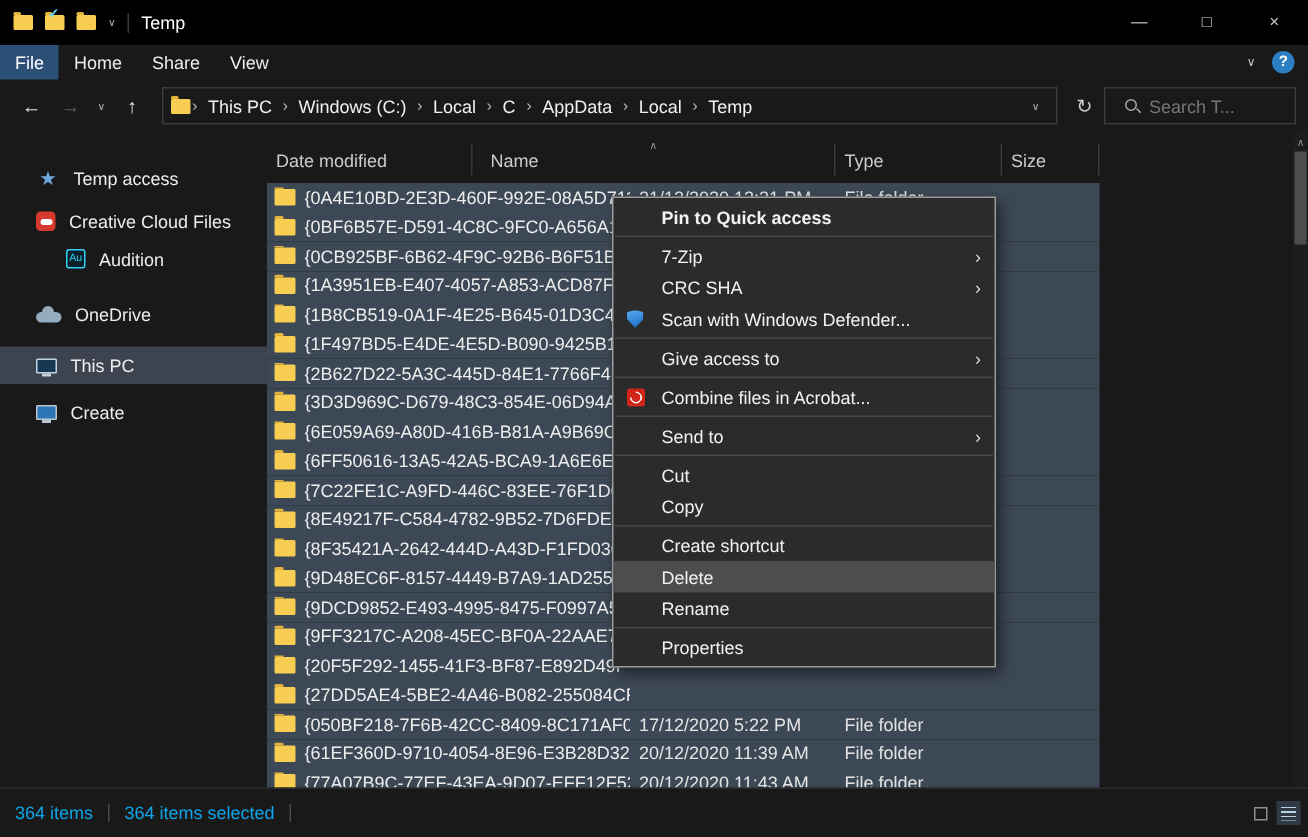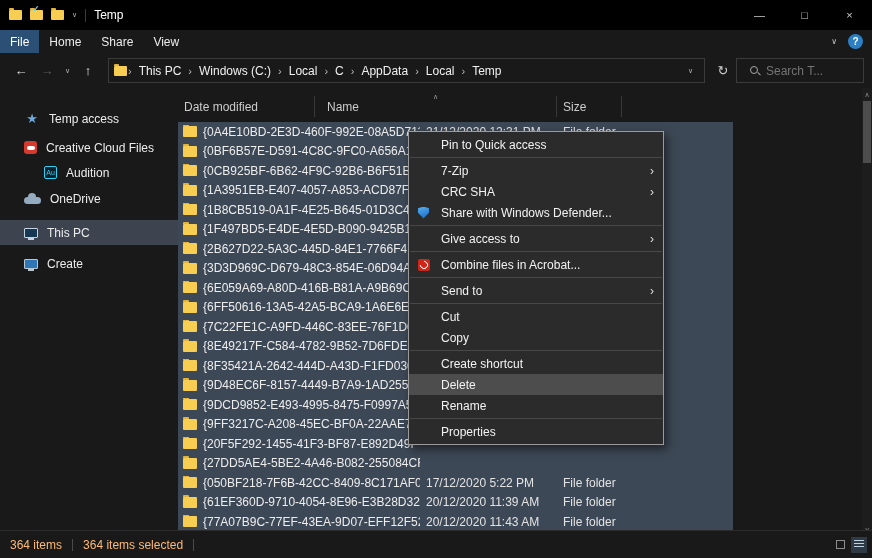--- a/index.html
+++ b/index.html
@@ -44,21 +44,21 @@
   .mag::before{content:"";position:absolute;left:.5px;top:.5px;width:6px;height:6px;border:1.3px solid #a8a8a8;border-radius:50%}
   .mag::after{content:"";position:absolute;left:7.5px;top:8px;width:3.5px;height:1.4px;background:#a8a8a8;transform:rotate(45deg)}
 
   
   .content{position:absolute;top:88px;left:0;right:0;bottom:22px;display:flex}
   .sidebar{width:178px;padding-top:18px;flex:none}
   .side-item{height:25px;display:flex;align-items:center;gap:9px;padding-left:24px}
   .side-item.indent{padding-left:44px}
   .side-item.selected{background:#3d4450}
   .side-item:nth-child(2){margin-top:4px}
-  .side-item:nth-child(4){margin-top:1px}
+  .side-item:nth-child(4){margin-top:12px}
   .side-item:nth-child(5){margin-top:9px}
   .side-item:nth-child(6){margin-top:6px}
   .sicon{width:16px;display:flex;align-items:center;justify-content:center;flex:none}
   .sicon.star{color:#6fa8dc;font-size:13px;line-height:1}
   .sicon.creative-cloud{width:13px;height:13px;border-radius:3px;background:#d63a2f;position:relative}
   .sicon.creative-cloud::after{content:"";position:absolute;left:2.5px;top:4.5px;width:8px;height:4.5px;background:#fff;border-radius:4px}
   .sicon.audition{width:13px;height:13px;border-radius:2px;background:#0a1f2a;border:1px solid #2fd3f7;color:#2fd3f7;font-size:7px}
   .sicon.audition::after{content:"Au"}
   .sicon.onedrive{position:relative;width:17px;height:10px}
   .sicon.onedrive::before{content:"";position:absolute;bottom:0;left:0;width:17px;height:7px;background:#94abc0;border-radius:5px}
@@ -87,33 +87,33 @@
   .folder{width:14px;height:11px;background:#f8ce52;border-radius:1px;position:relative;flex:none}
   .folder::before{content:"";position:absolute;top:-2px;left:0;width:6px;height:2px;background:#e3b33c;border-radius:1px 1px 0 0}
   .ntext{overflow:hidden;white-space:nowrap}
 
   .scroll{width:10px;flex:none;background:#1d1d1d;display:flex;flex-direction:column;align-items:center}
   .scroll .arr{height:13px;color:#8f8f8f;font-size:7px;display:flex;align-items:center}
   .scroll .track{flex:1;width:100%;position:relative}
   .scroll .thumb{position:absolute;top:0;left:1px;right:1px;height:62px;background:#4d4d4d}
 
   
-  .statusbar{position:absolute;left:0;right:0;bottom:0;height:28px;border-top:1px solid #2c2c2c;display:flex;align-items:center;background:#191919;color:#fdba74}
+  .statusbar{position:absolute;left:0;right:0;bottom:0;height:33px;border-top:1px solid #2c2c2c;display:flex;align-items:center;background:#191919;color:#0ea5e9}
   .sb-text{padding:0 10px}
   .sb-div{width:1px;height:12px;background:#4a4a4a}
   .sb-right{margin-left:auto;display:flex;gap:3px;padding-right:5px}
   .sb-ic{width:16px;height:16px;display:flex;align-items:center;justify-content:center}
   .ic-box{width:9px;height:9px;border:1px solid #8d8d8d}
   .sb-ic.active{background:#2f3a44}
   .ic-lines{width:10px;height:9px;background:repeating-linear-gradient(to bottom,#bcd3e6 0 1px,transparent 1px 3px)}
 
   
   .cmenu{position:absolute;left:408px;top:131px;width:256px;background:#2b2b2b;border:1px solid #9b9b9b;box-shadow:3px 4px 9px rgba(0,0,0,.55);padding:2px 0;z-index:10}
   .mi{height:21px;display:flex;align-items:center;padding:0 9px 0 32px;position:relative;color:#f2f2f2}
-  .mi.bold{font-weight:normal}
+  .mi.bold{font-weight:bold}
   .mi.hl{background:#4d4d4d}
   .marrow{margin-left:auto;color:#dedede;font-size:12px}
   .msep{height:1px;background:#484848;margin:2px 1px}
   .micon{position:absolute;left:9px;top:50%;transform:translateY(-50%);display:flex;align-items:center;justify-content:center}
   .micon.terminal-icon{width:13px;height:11px;border:1px solid #8f8f8f;border-radius:2px;background:#1b1b1b}
   .micon.terminal-icon::after{content:">_";font-size:6.5px;color:#eee;font-family:"DejaVu Sans Mono",monospace;margin-left:1px}
   .micon.defender-icon{width:11px;height:12px;background:linear-gradient(160deg,#57aef0 0%,#1565c0 100%);clip-path:polygon(50% 0,100% 14%,100% 52%,50% 100%,0 52%,0 14%)}
   .micon.acrobat-icon{width:12px;height:12px;background:#cf2619;border-radius:2px}
   .micon.acrobat-icon::after{content:"";width:6px;height:6px;border:1.5px solid #fff;border-radius:50%;border-left-color:transparent;transform:rotate(45deg)}
 </style>
@@ -214,20 +214,23 @@
     </div>
   <div class="main">
     <div class="headers">
         <div class="hcol c1">
           <span>Date modified</span>
         </div>
         <div class="hcol c0">
           <span>Name</span>
           <span class="sort-arrow">∧</span>
         </div>
+        <div class="hcol c2">
+          <span>Type</span>
+        </div>
         <div class="hcol c3">
           <span>Size</span>
         </div>
       </div>
     <div class="rows">
         <div class="row sel">
           <div class="cell name">
             <span class="folder"></span>
             <span class="ntext">{0A4E10BD-2E3D-460F-992E-08A5D711EC...</span>
           </div>
@@ -434,21 +437,21 @@
     <div class="mi">
       <span class="mlabel">7-Zip</span>
       <span class="marrow">›</span>
     </div>
     <div class="mi">
       <span class="mlabel">CRC SHA</span>
       <span class="marrow">›</span>
     </div>
     <div class="mi">
       <span class="micon defender-icon"></span>
-      <span class="mlabel">Share with Windows Defender...</span>
+      <span class="mlabel">Scan with Windows Defender...</span>
     </div>
     <div class="msep"></div>
     <div class="mi">
       <span class="mlabel">Give access to</span>
       <span class="marrow">›</span>
     </div>
     <div class="msep"></div>
     <div class="mi">
       <span class="micon acrobat-icon"></span>
       <span class="mlabel">Combine files in Acrobat...</span>

